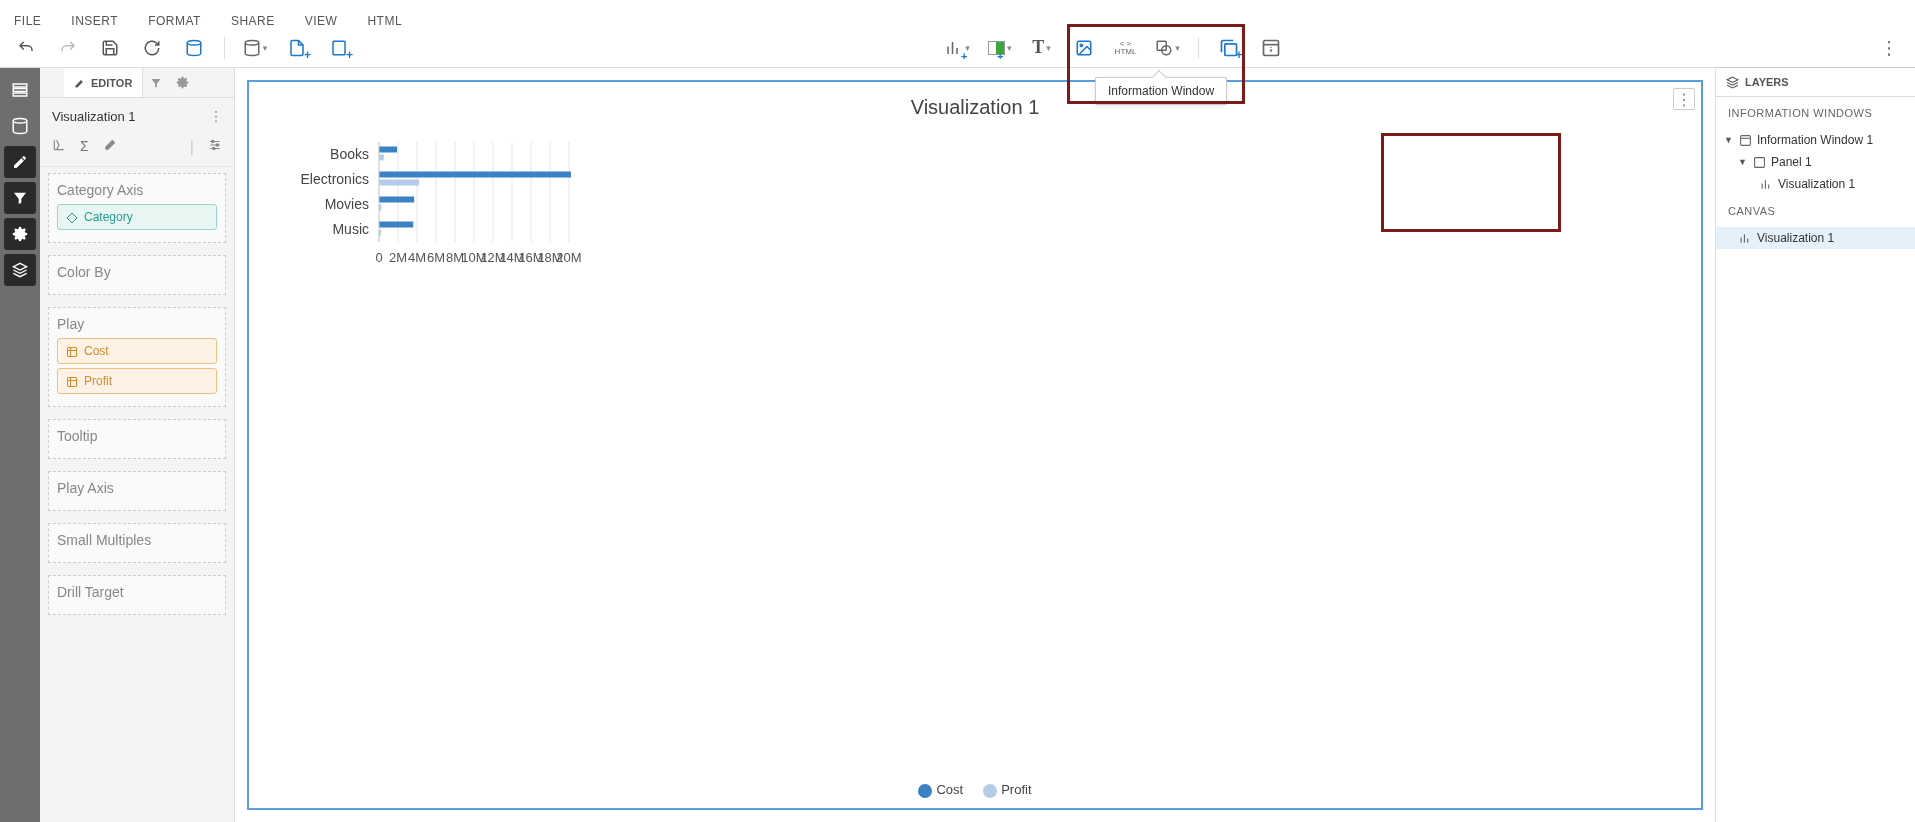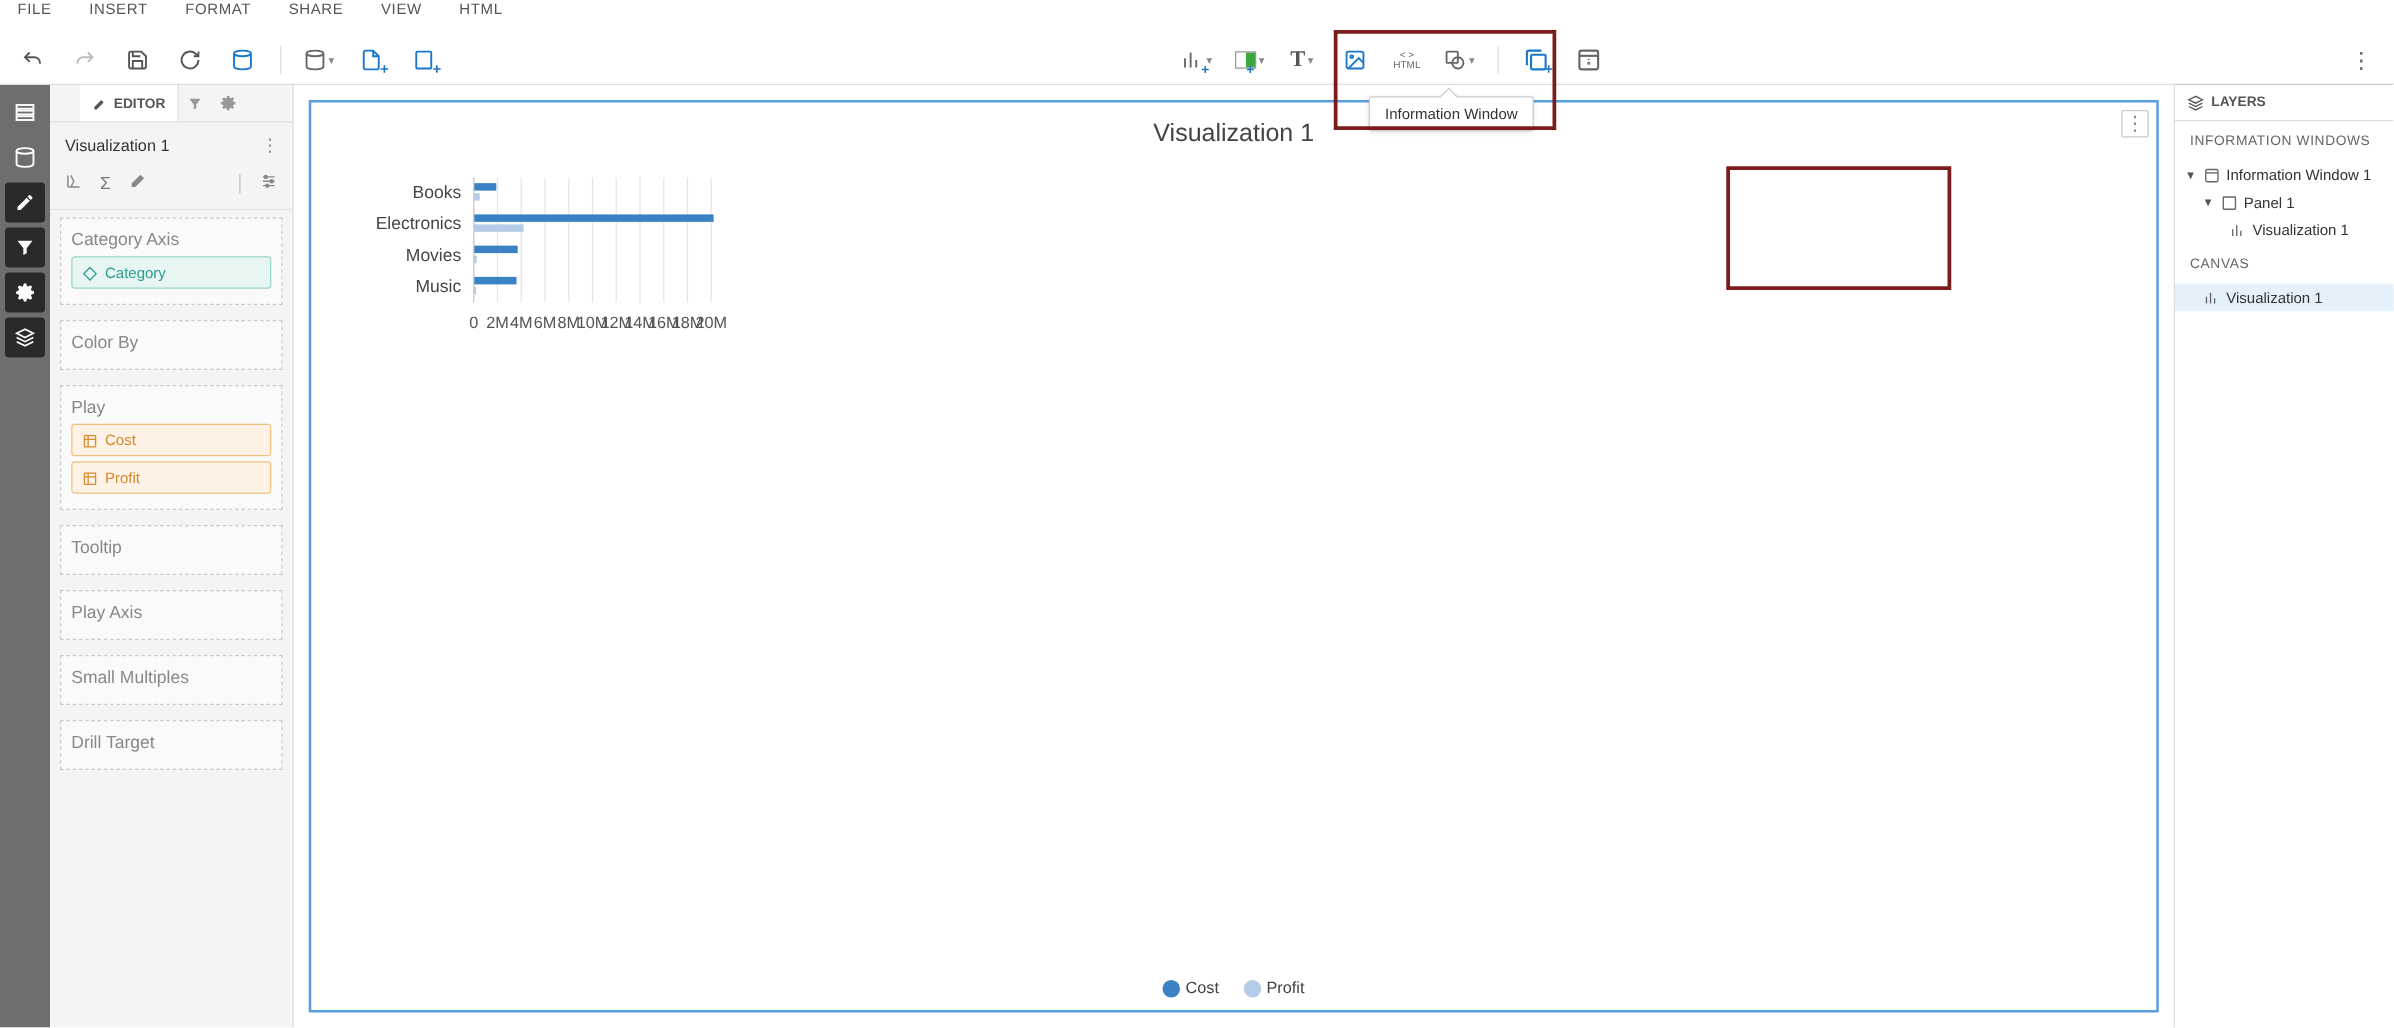--- a/index.html
+++ b/index.html
@@ -1,19 +1,19 @@
 <!DOCTYPE html>
 <html><head>
 <meta charset="utf-8">
 <style>
 * { box-sizing: border-box; margin: 0; padding: 0; font-family: "Helvetica Neue", Arial, sans-serif; }
 html, body { width: 1915px; height: 822px; overflow: hidden; background: #fff; }
 
 
-.menubar { height: 28px; display: flex; align-items: flex-start; gap: 30px; padding: 0 14px; font-size: 12px; color: #555; letter-spacing: 0.5px; }
+.menubar { height: 28px; display: flex; align-items: flex-end; gap: 30px; padding: 0 14px; font-size: 12px; color: #555; letter-spacing: 0.5px; }
 .menubar span { cursor: pointer; }
 
 
 .toolbar { height: 40px; border-bottom: 1px solid #ddd; display: flex; align-items: center; padding: 0 14px; justify-content: space-between; }
 .toolbar-left, .toolbar-center, .toolbar-right { display: flex; align-items: center; gap: 18px; }
 .toolbar .sep { width: 1px; height: 22px; background: #ddd; }
 .tb-btn { width: 24px; height: 24px; display: flex; align-items: center; justify-content: center; color: #555; cursor: pointer; position: relative; }
 .tb-btn.blue { color: #1a77c9; }
 .caret { font-size: 9px; color: #888; margin-left: 2px; }
 
@@ -52,21 +52,21 @@
 
 .canvas-wrap { flex: 1; padding: 12px; position: relative; }
 .chart-card { border: 2px solid #5a9ee0; width: 100%; height: 100%; position: relative; background: #fff; }
 .chart-title { text-align: center; font-size: 20px; color: #444; padding: 14px 0 8px 0; }
 .card-menu { position: absolute; top: 6px; right: 6px; width: 22px; height: 22px; border: 1px solid #ccc; display: flex; align-items: center; justify-content: center; color: #888; cursor: pointer; border-radius: 2px; }
 .chart-body { position: absolute; left: 40px; top: 50px; right: 30px; bottom: 70px; }
 .legend { display: flex; gap: 20px; justify-content: center; align-items: center; font-size: 13px; color: #444; position: absolute; bottom: 10px; left: 0; right: 0; }
 .legend-swatch { width: 14px; height: 14px; border-radius: 7px; display: inline-block; margin-right: 4px; vertical-align: middle; }
 
 
-.layers { width: 176px; border-left: 1px solid #ddd; display: flex; flex-direction: column; justify-content: space-between; }
+.layers { width: 200px; border-left: 1px solid #ddd; display: flex; flex-direction: column; justify-content: space-between; }
 .layers-tab { height: 30px; border-bottom: 1px solid #ddd; display: flex; align-items: center; padding: 0 10px; gap: 6px; font-size: 11px; font-weight: bold; color: #555; background: #fff; border-top: 1px solid #ccc; margin-top: -1px; }
 .layers-section-hdr { padding: 10px 12px; font-size: 11px; color: #666; letter-spacing: 0.5px; }
 .layers-body { flex: 1; position: relative; }
 .tree-row { display: flex; align-items: center; gap: 5px; padding: 4px 8px; font-size: 12px; color: #333; cursor: pointer; }
 .tree-row.indent1 { padding-left: 22px; }
 .tree-row.indent2 { padding-left: 44px; }
 .tree-row.sel { background: #e4f1fa; }
 .tri { font-size: 9px; color: #555; width: 10px; }
 
 svg { overflow: visible; }

